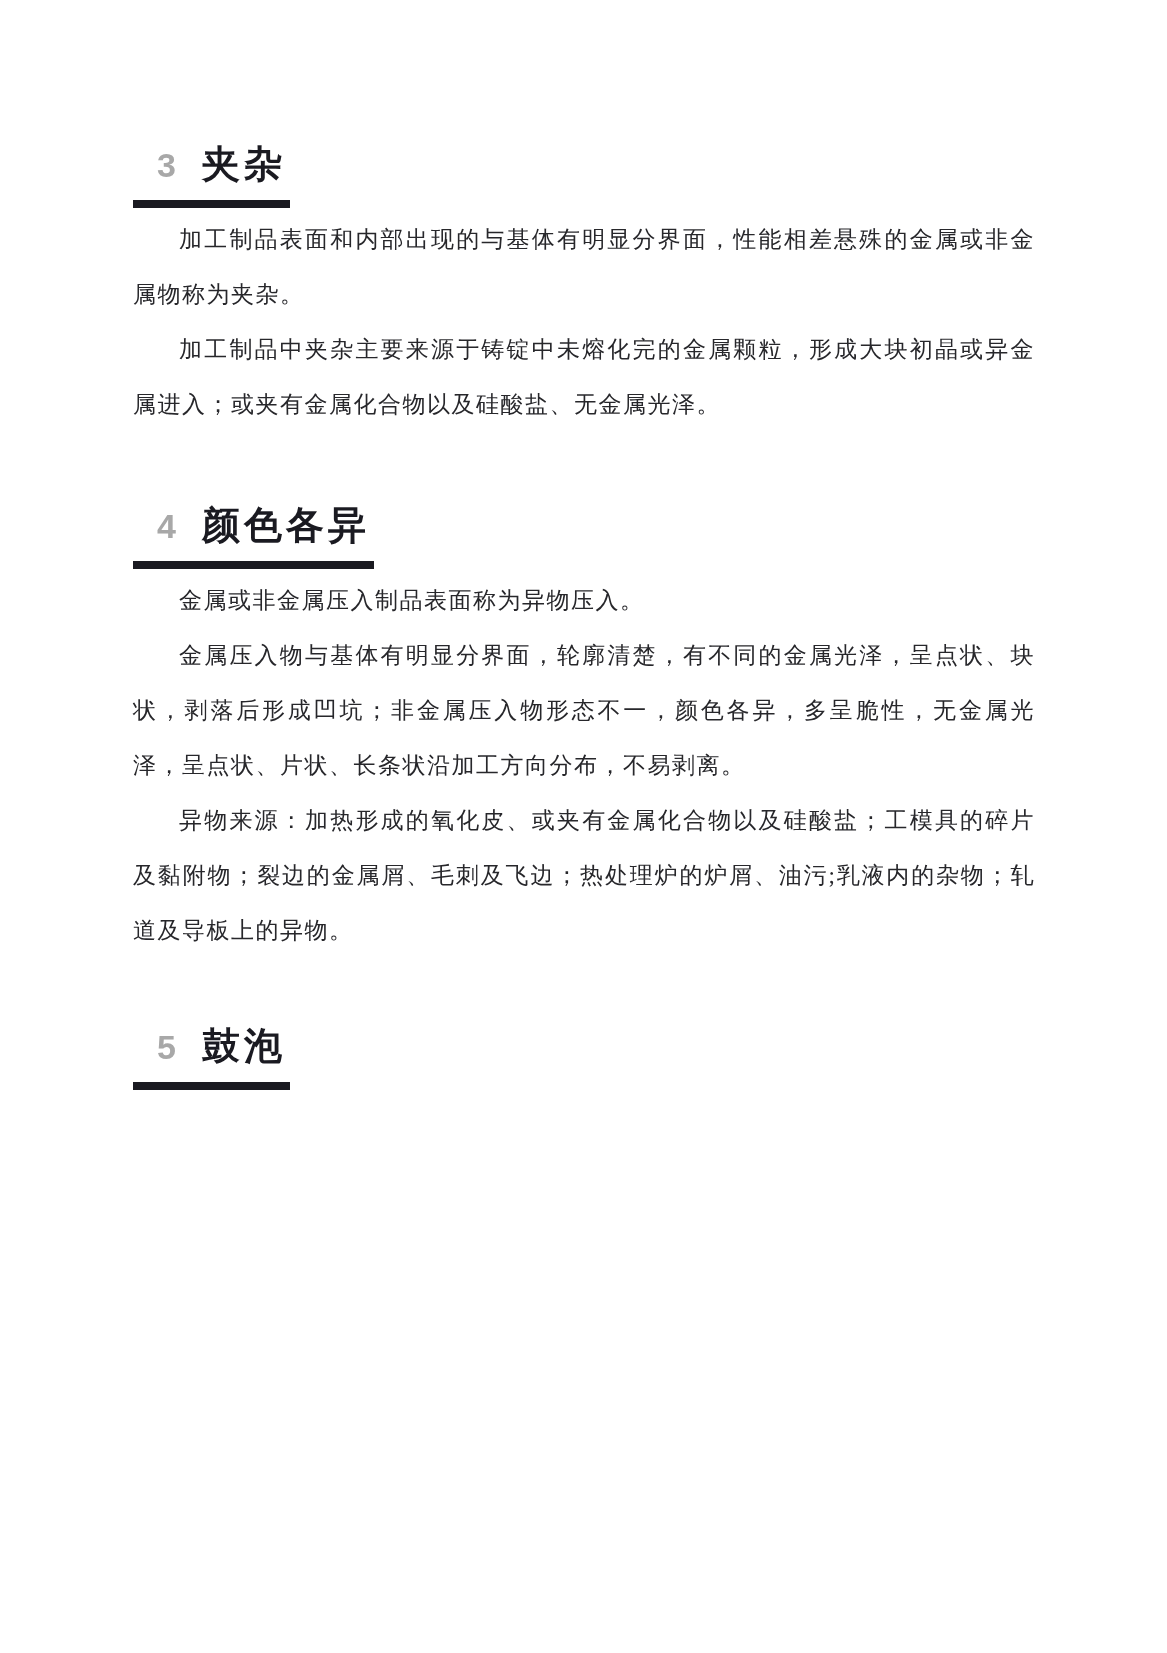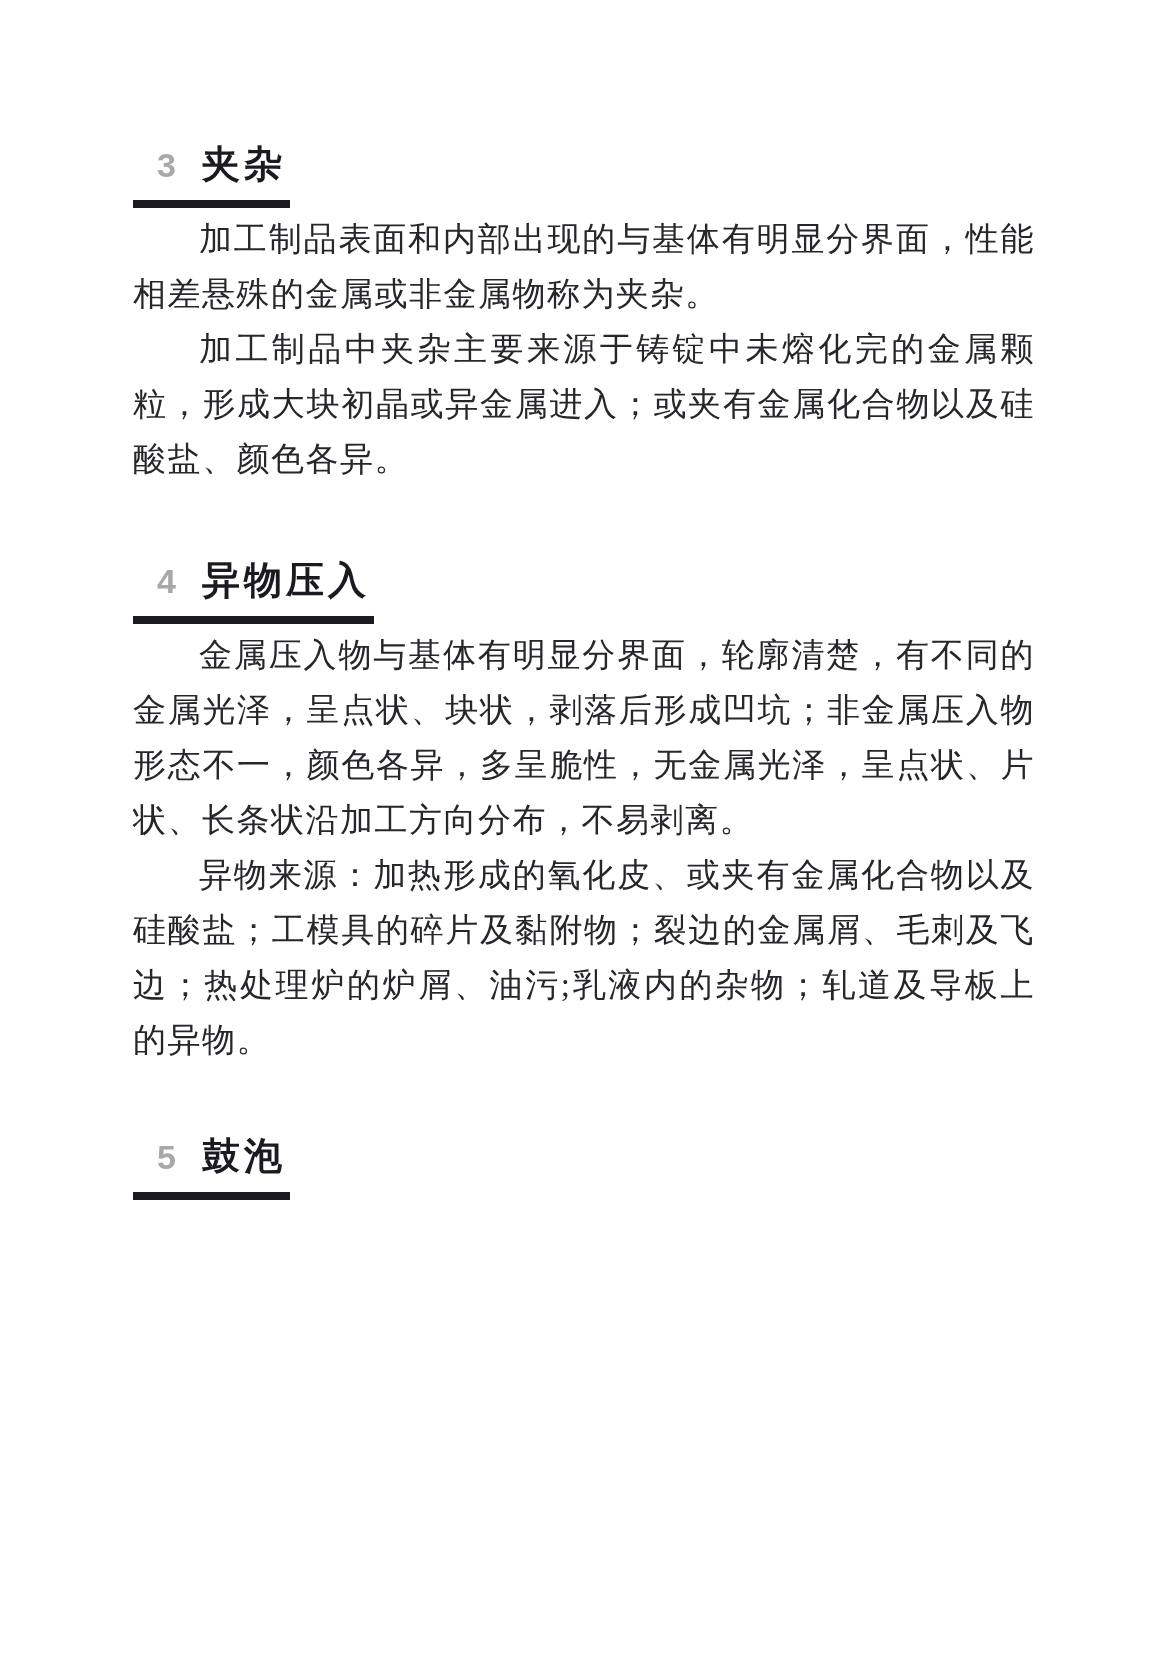--- a/index.html
+++ b/index.html
@@ -44,21 +44,21 @@
     font-weight: 700;
     color: #1a1a21;
     letter-spacing: 4px;
   }
   .sec-body {
     margin-top: 4px;
   }
   .sec-body p {
     margin: 0;
     width: 902px;
-    font-size: 33px;
+    font-size: 23px;
     line-height: 55px;
     letter-spacing: 1.5px;
     color: #27272b;
     text-align: justify;
     text-indent: 2em;
     font-family: "Liberation Serif", serif;
   }
   .doc-section.sec-4 { margin-top: 0; }
   .gap-before-4 { height: 71px; }
   .gap-before-5 { height: 66px; }
@@ -67,31 +67,32 @@
 <body>
 
 <div class="page">
 
   <section class="doc-section sec-3">
     <h2 class="sec-header">
       <span class="sec-num">3</span><span class="sec-title">夹杂</span>
     </h2>
     <div class="sec-body">
       <p>加工制品表面和内部出现的与基体有明显分界面，性能相差悬殊的金属或非金属物称为夹杂。</p>
-      <p>加工制品中夹杂主要来源于铸锭中未熔化完的金属颗粒，形成大块初晶或异金属进入；或夹有金属化合物以及硅酸盐、颜色各异。</p>
+      <p>加工制品中夹杂主要来源于铸锭中未熔化完的金属颗粒，形成大块初晶或异金属进入；或夹有金属化合物以及硅酸盐、无金属光泽。</p>
     </div>
   </section>
 
   <div class="gap-before-4"></div>
 
   <section class="doc-section sec-4">
     <h2 class="sec-header">
-      <span class="sec-num">4</span><span class="sec-title">异物压入</span>
+      <span class="sec-num">4</span><span class="sec-title">颜色各异</span>
     </h2>
     <div class="sec-body">
+      <p>金属或非金属压入制品表面称为异物压入。</p>
       <p>金属压入物与基体有明显分界面，轮廓清楚，有不同的金属光泽，呈点状、块状，剥落后形成凹坑；非金属压入物形态不一，颜色各异，多呈脆性，无金属光泽，呈点状、片状、长条状沿加工方向分布，不易剥离。</p>
       <p>异物来源：加热形成的氧化皮、或夹有金属化合物以及硅酸盐；工模具的碎片及黏附物；裂边的金属屑、毛刺及飞边；热处理炉的炉屑、油污;乳液内的杂物；轧道及导板上的异物。</p>
     </div>
   </section>
 
   <div class="gap-before-5"></div>
 
   <section class="doc-section sec-5">
     <h2 class="sec-header">
       <span class="sec-num">5</span><span class="sec-title">鼓泡</span>

